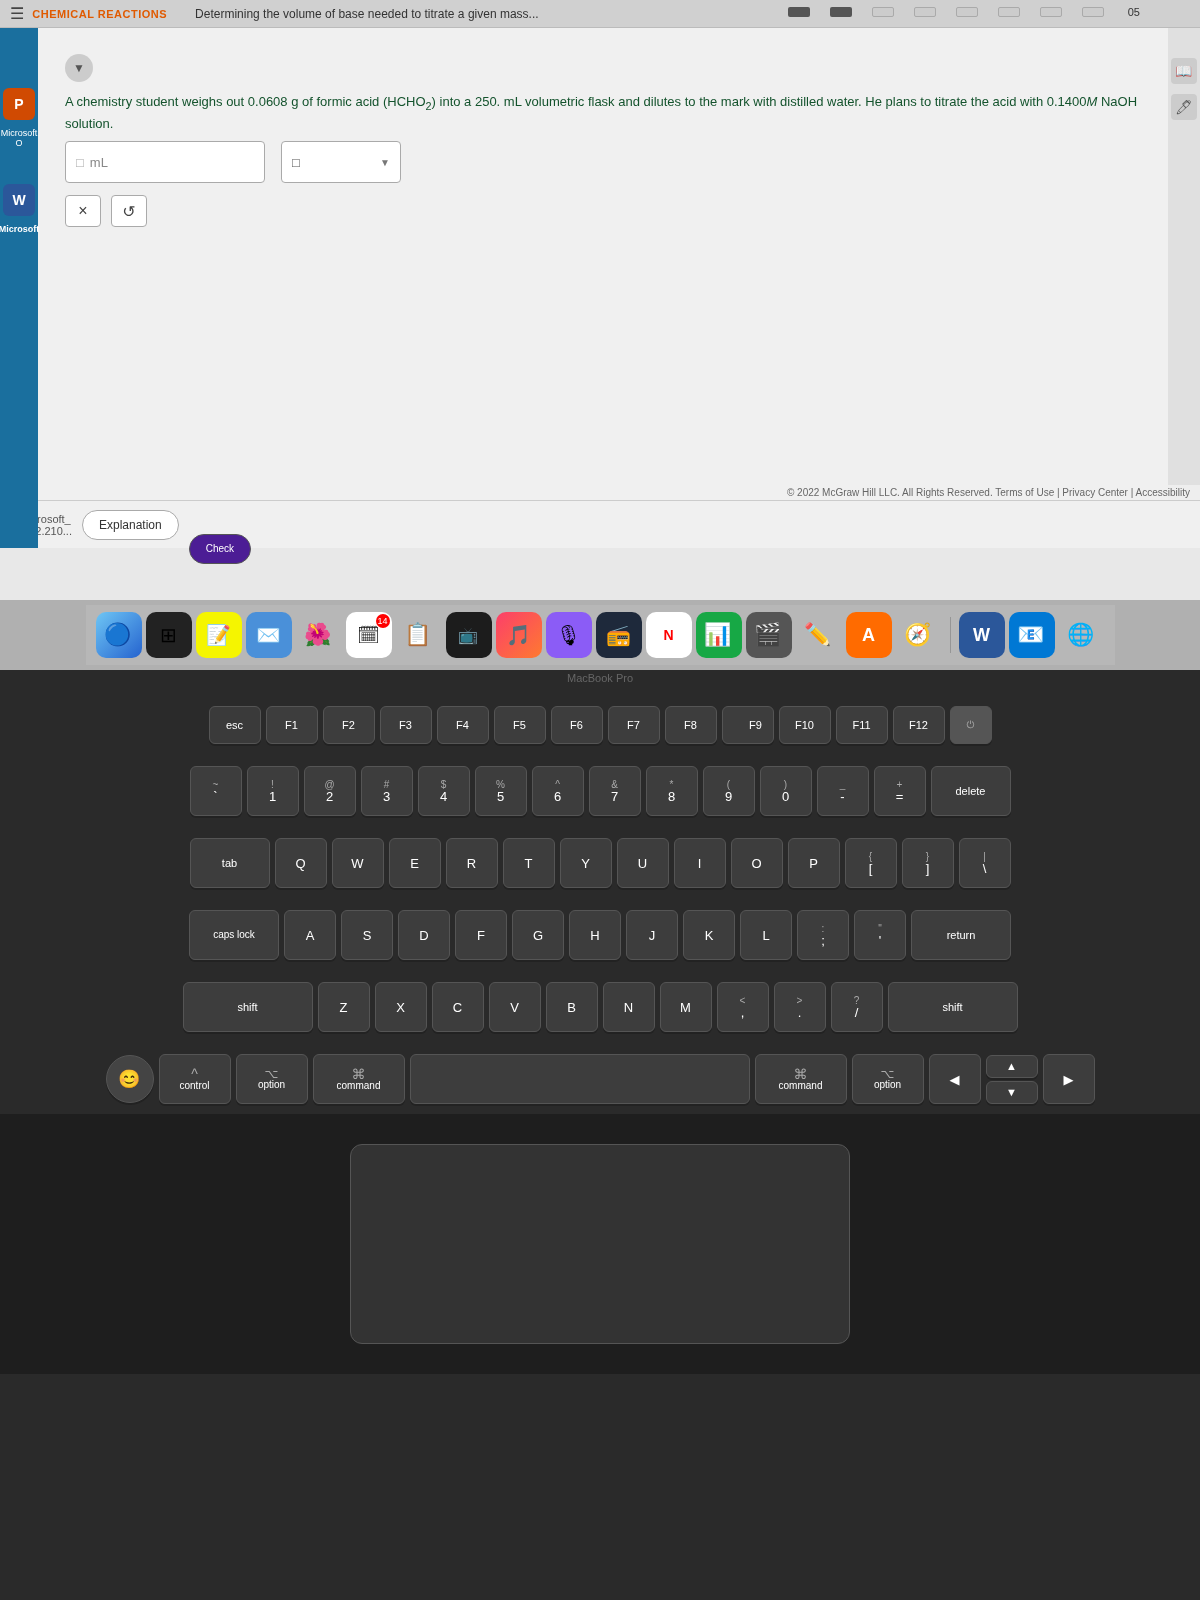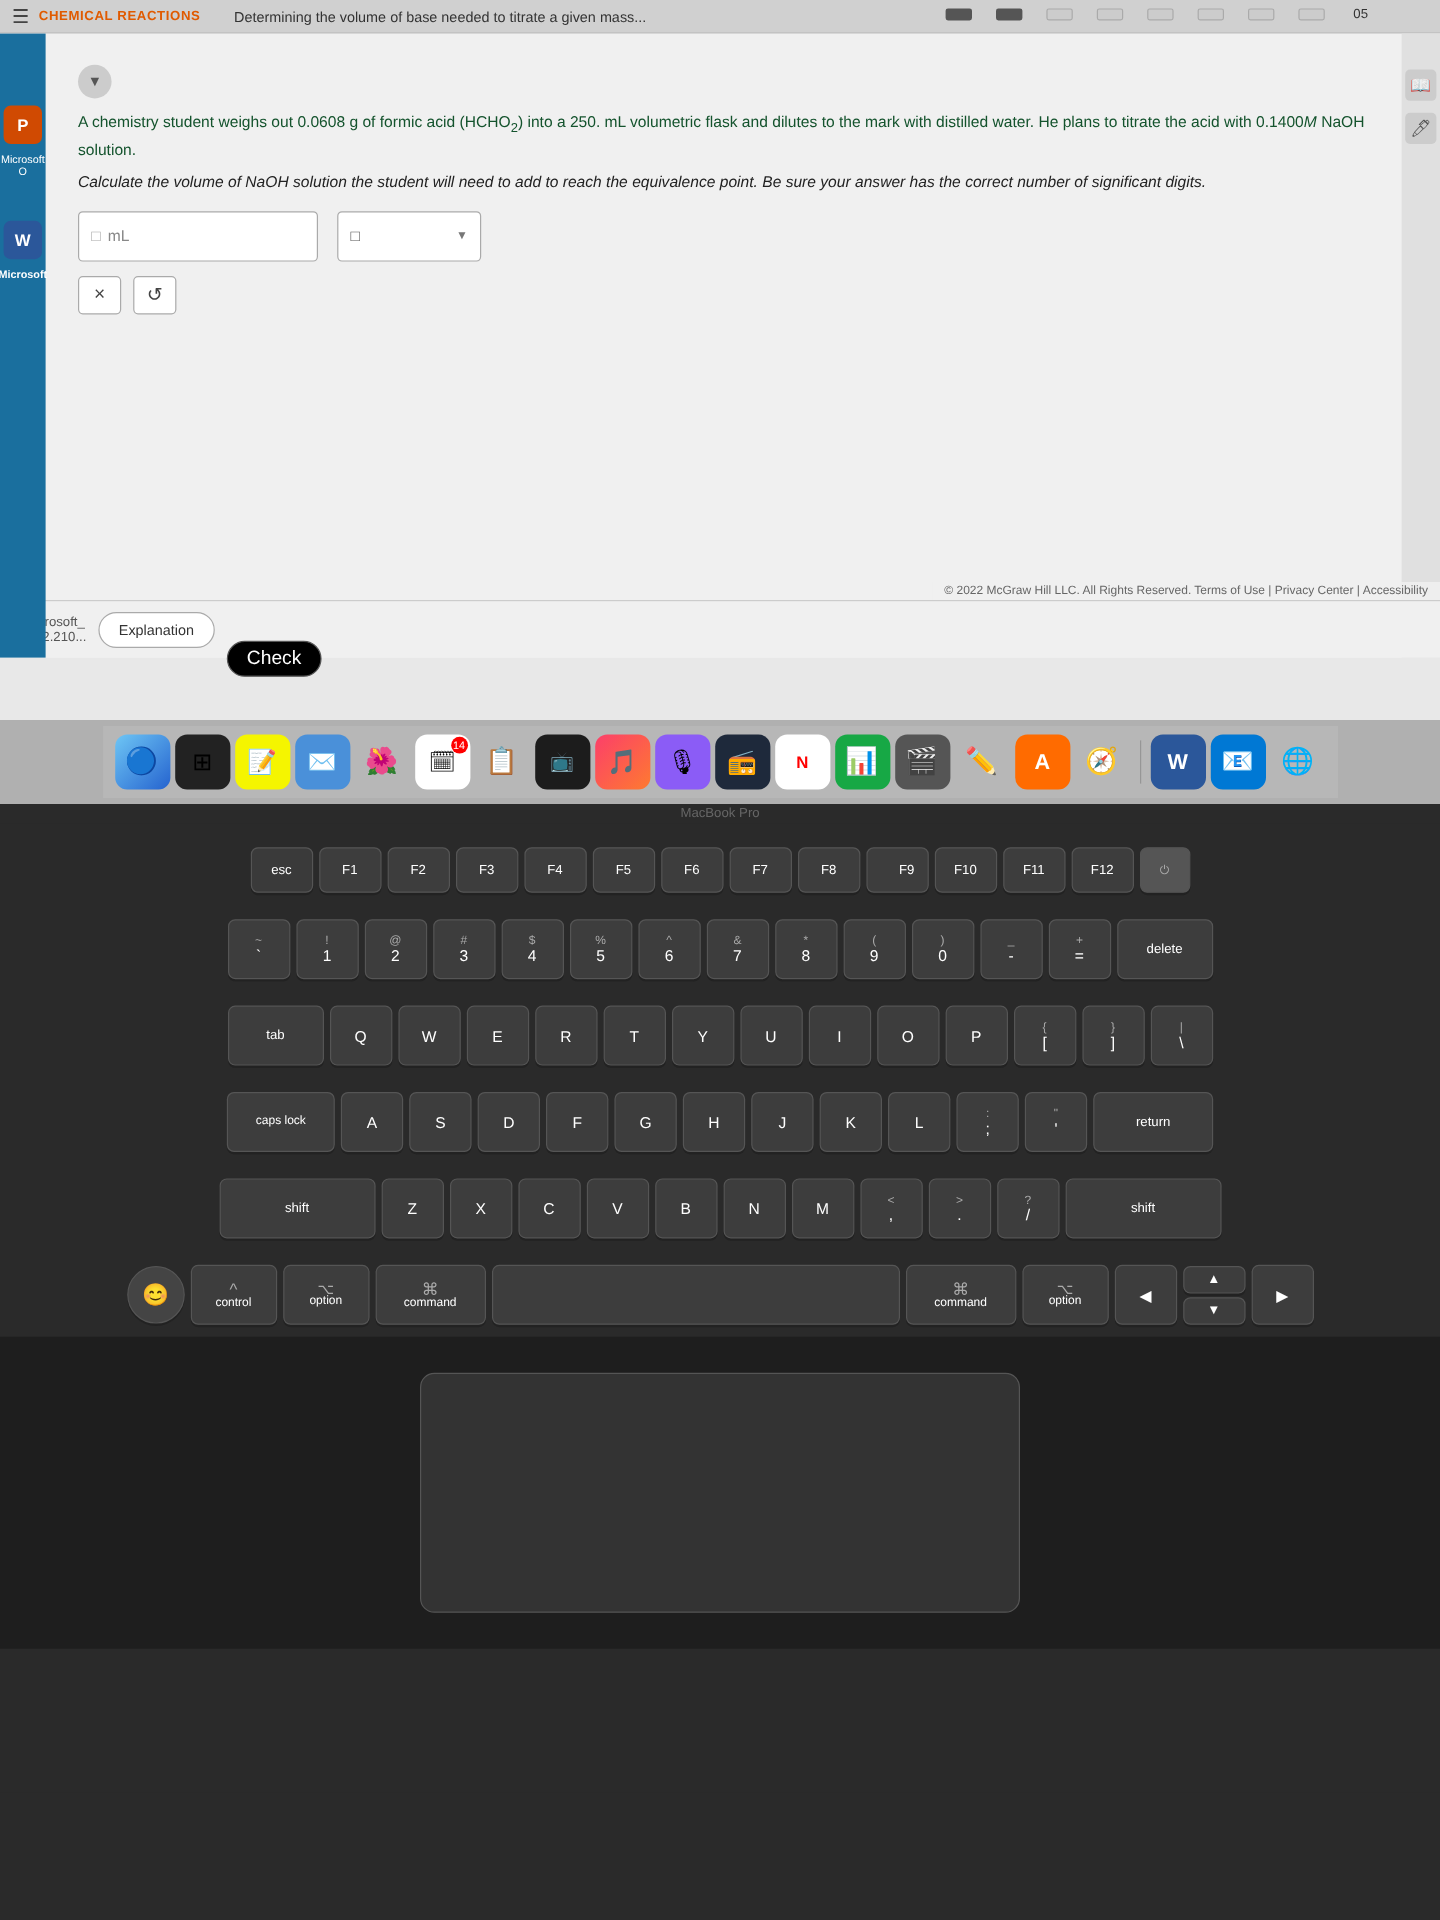--- a/index.html
+++ b/index.html
@@ -252,24 +252,24 @@
       font-size: 12px;
       color: #333;
       cursor: pointer;
       display: flex;
       align-items: center;
     }
 
     .btn-check {
       height: 30px;
       padding: 0 16px;
-      background: #000000;
+      background: #4c1d95;
       border: 1px solid #555;
       border-radius: 15px;
-      font-size: 16px;
+      font-size: 10px;
       color: white;
       cursor: pointer;
       display: flex;
       align-items: center;
       margin-top: 48px;
     }
 
     .copyright-bar {
       position: absolute;
       bottom: 48px;
@@ -471,23 +471,20 @@
     <div style="margin-left:45px; margin-right:35px; padding-top:10px;">
 
       <div class="chevron-down">
         <span style="font-size:12px;color:#555;">▼</span>
       </div>
 
       <p class="question-text">
         A chemistry student weighs out 0.0608 g of formic acid (HCHO<sub>2</sub>) into a 250. mL volumetric flask and dilutes to the mark with distilled water. He plans to titrate the acid with 0.1400<i>M</i> NaOH solution.
       </p>
 
-      <p class="calc-label">
-        Calculate the volume of NaOH solution the student will need to add to reach the equivalence point. Be sure your answer has the correct number of significant digits.
-      </p>
 
       <div class="answer-row">
         <div class="input-box">
           <span style="font-size:13px;color:#aaa;">□</span>
           <span style="font-size:13px;color:#888;">mL</span>
         </div>
         <div class="unit-selector">
           <span style="font-size:13px;color:#555;">□</span>
           <span style="font-size:10px;color:#777;">▼</span>
         </div>

